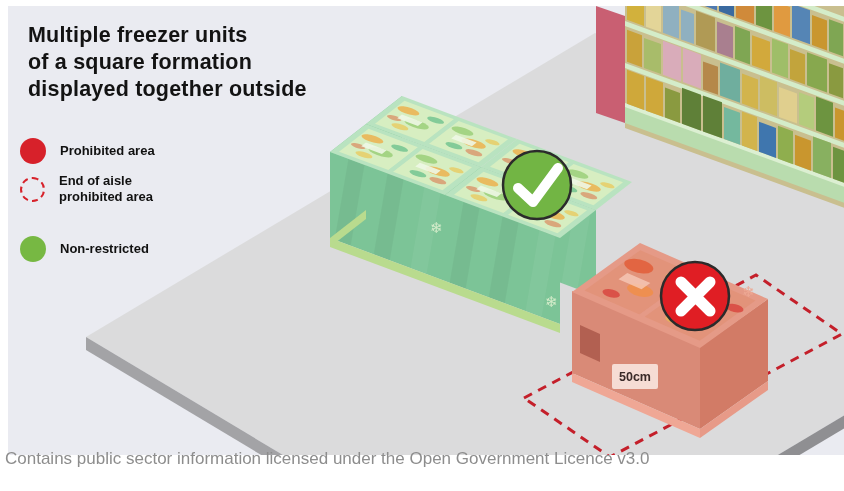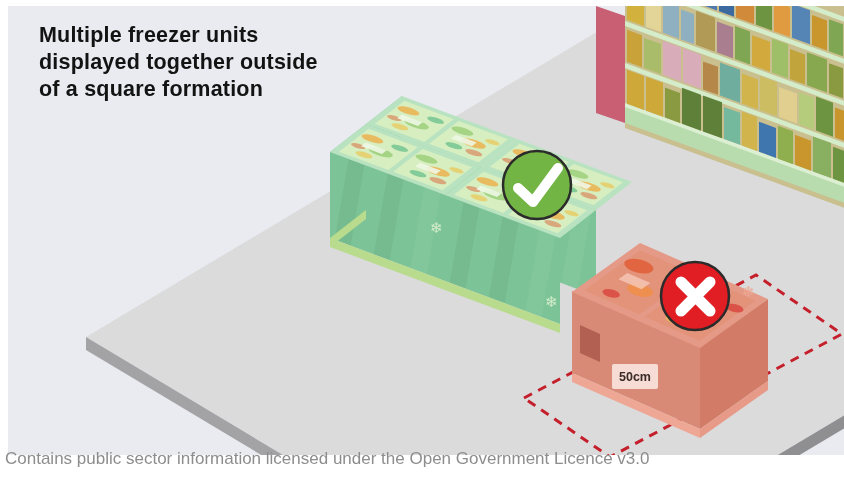--- a/index.html
+++ b/index.html
@@ -1,20 +1,20 @@
 <!DOCTYPE html>
 <html><head>
 <meta charset="utf-8">
 <style>
   html,body{margin:0;padding:0;background:#ffffff;}
   .page{position:relative;width:844px;height:491px;background:#ffffff;overflow:hidden;
         font-family:"Liberation Sans",sans-serif;}
   .panel{position:absolute;left:8px;top:6px;width:836px;height:449px;background:#eaebf1;overflow:hidden;}
   .scene{position:absolute;left:0;top:0;width:836px;height:449px;display:block;}
-  .title{position:absolute;left:31px;top:16px;z-index:3;color:#131313;font-weight:800;
+  .title{position:absolute;left:20px;top:16px;z-index:3;color:#131313;font-weight:800;
          font-size:21.5px;line-height:27px;letter-spacing:.2px;}
   .title span{display:block;}
   .legend{position:absolute;left:12px;top:132px;z-index:3;}
   .legend-item{display:flex;align-items:center;margin-bottom:9px;}
   .legend-item.tall{align-items:center;}
   .sw{width:26px;height:26px;border-radius:50%;flex:0 0 auto;margin-right:14px;}
   .sw.red{background:#d7212a;}
   .sw.green{background:#77b843;margin-top:22px;}
   .sw.dashed{background:transparent;border:2.5px dashed #d7212a;width:21px;height:21px;}
   .legend-label{font-size:13px;font-weight:700;color:#111;line-height:16px;white-space:pre-line;}
@@ -191,20 +191,35 @@
         <path d="M518 188 L533 202 L558 168" fill="none" stroke="#ffffff" stroke-width="10" stroke-linecap="round" stroke-linejoin="round"></path>
       </g>
       <g>
         <circle cx="695" cy="296" r="34" fill="#e01e24" stroke="#2b2b2b" stroke-width="2.5"></circle>
         <path d="M681 282 L710 311 M710 282 L681 311" fill="none" stroke="#ffffff" stroke-width="11" stroke-linecap="round"></path>
       </g>
     </svg>
 
     <div class="title">
       <span>Multiple freezer units</span>
+      <span>of a square formation</span>
       <span>displayed together outside</span>
-      <span>of a square formation</span>
     </div>
 
+    <div class="legend">
+      <div class="legend-item">
+        <span class="sw red"></span>
+        <span class="legend-label">Prohibited area</span>
+      </div>
+      <div class="legend-item tall">
+        <span class="sw dashed"></span>
+        <span class="legend-label">End of aisle
+prohibited area</span>
+      </div>
+      <div class="legend-item">
+        <span class="sw green"></span>
+        <span class="legend-label lbl-nr">Non-restricted</span>
+      </div>
+    </div>
   </div>
 
   <div class="caption">Contains public sector information licensed under the Open Government Licence v3.0</div>
 </div>
 
 </body></html>

